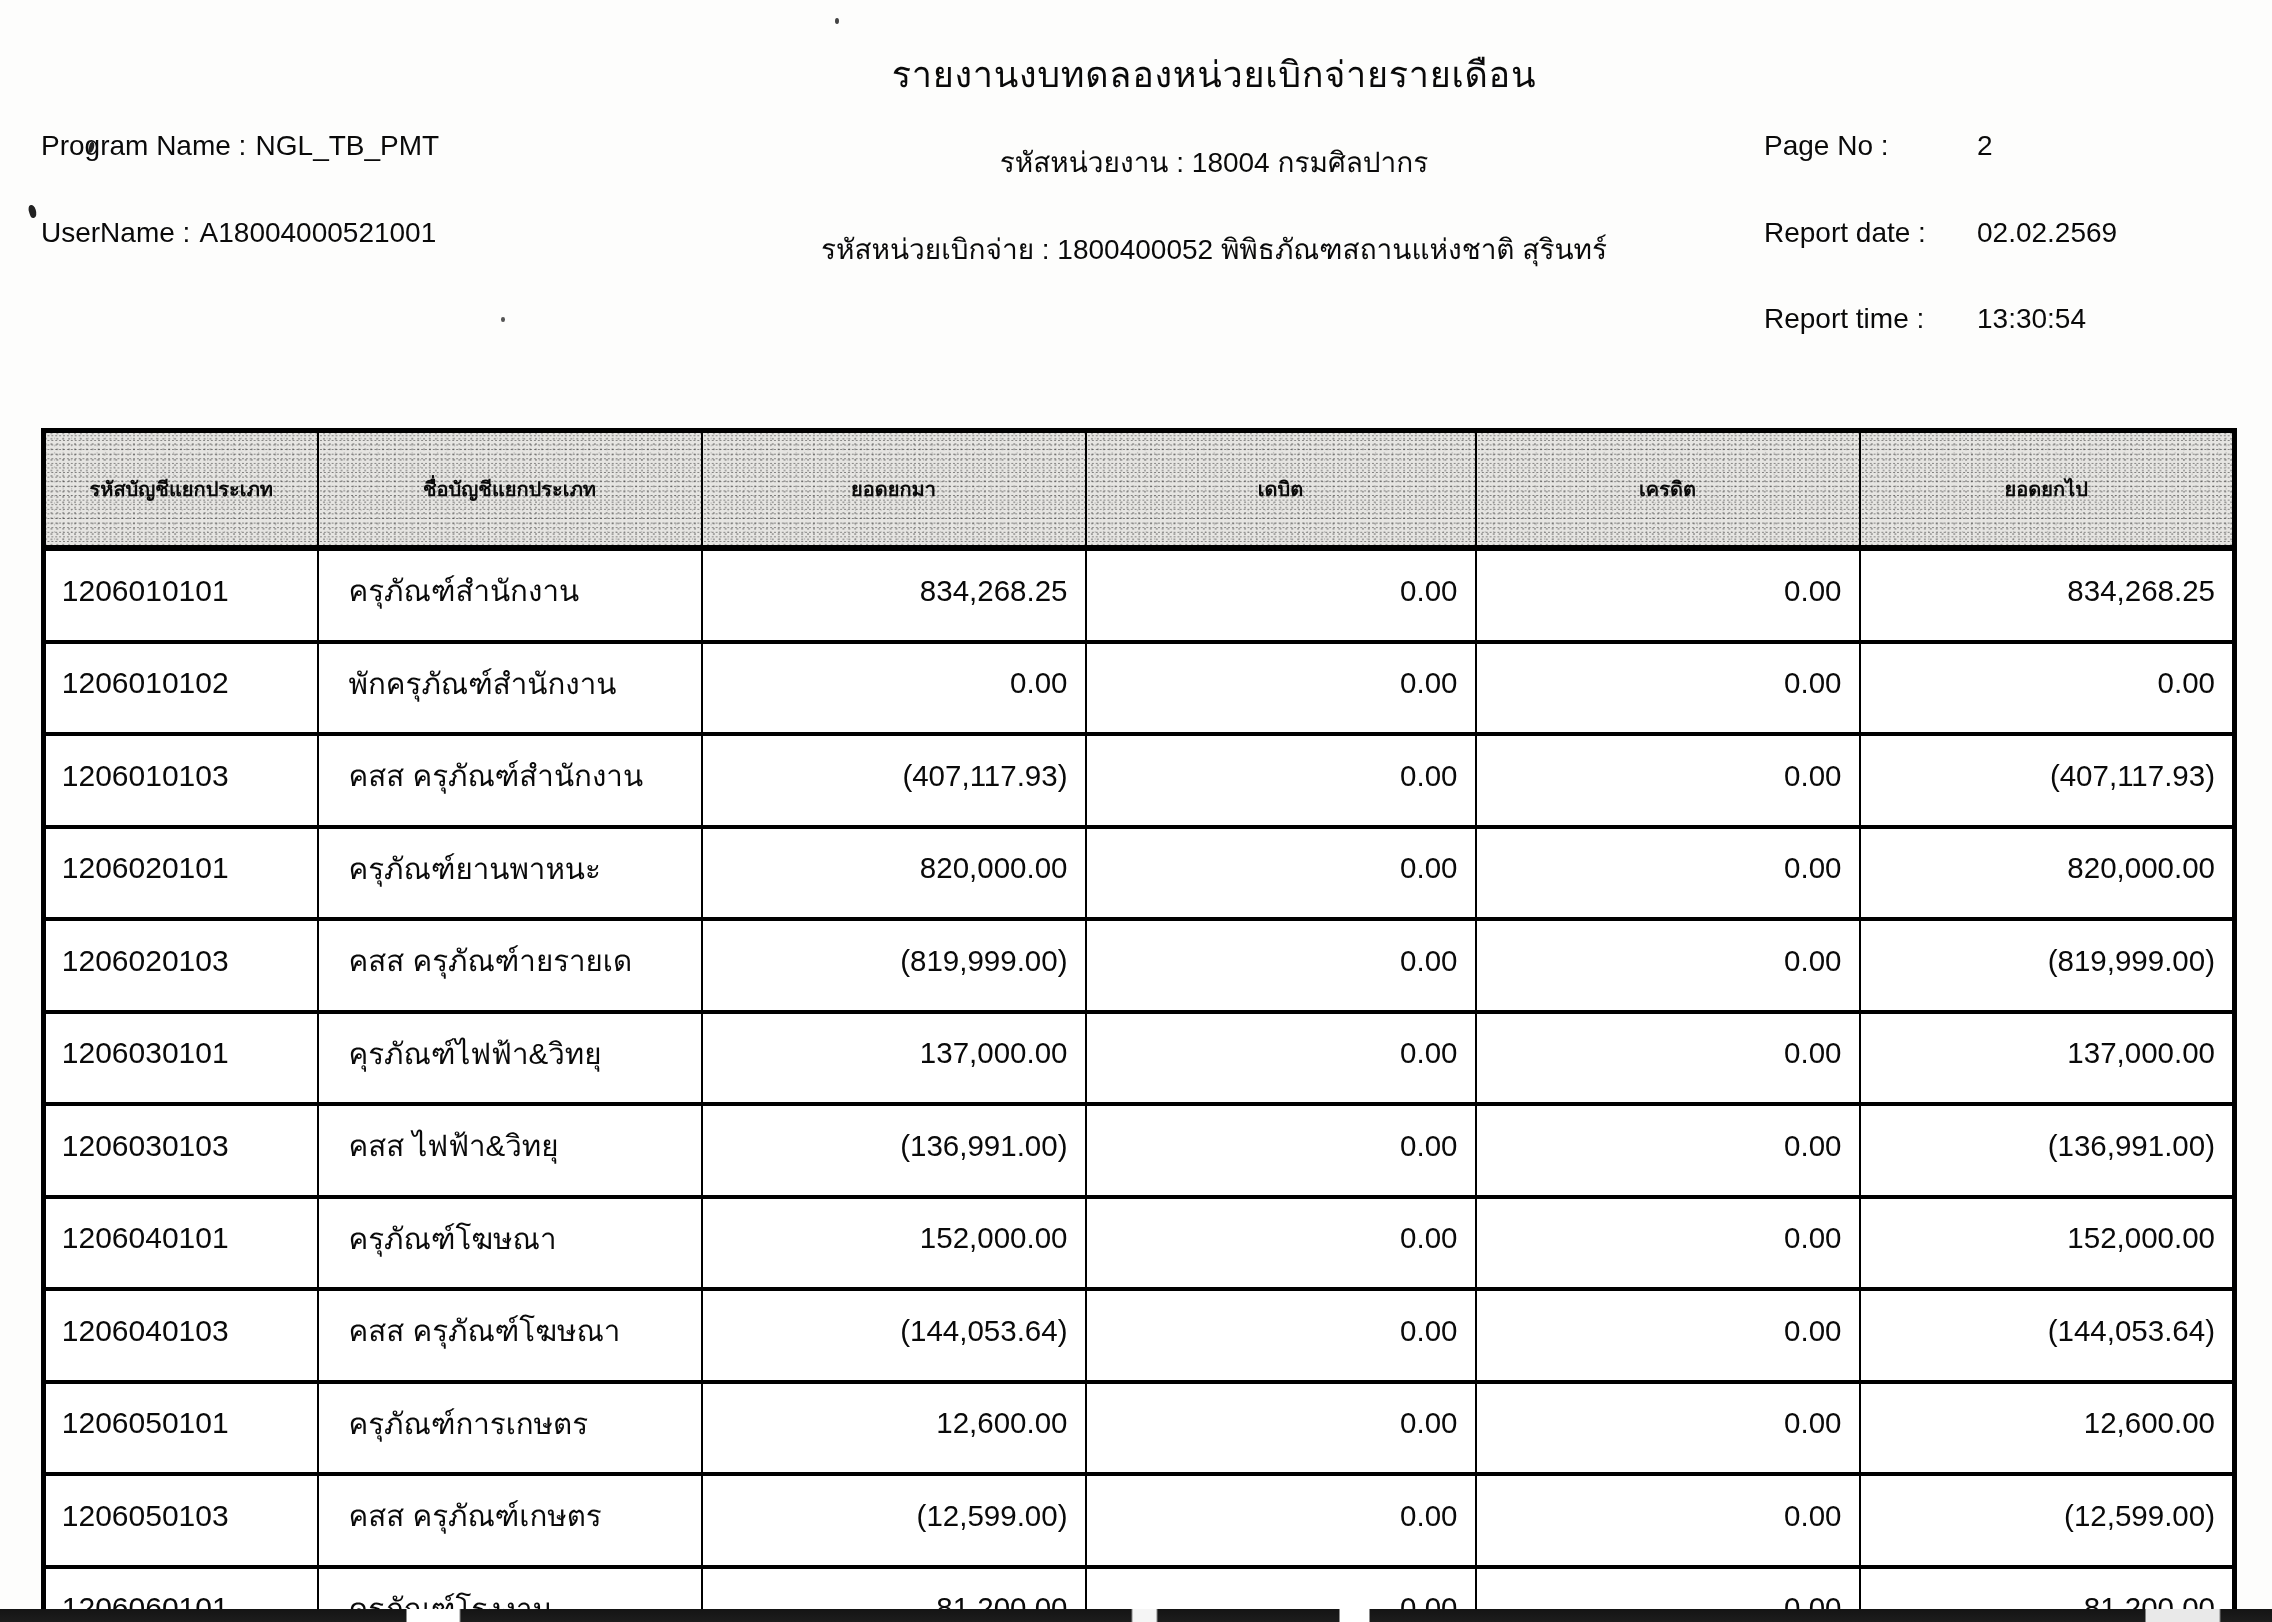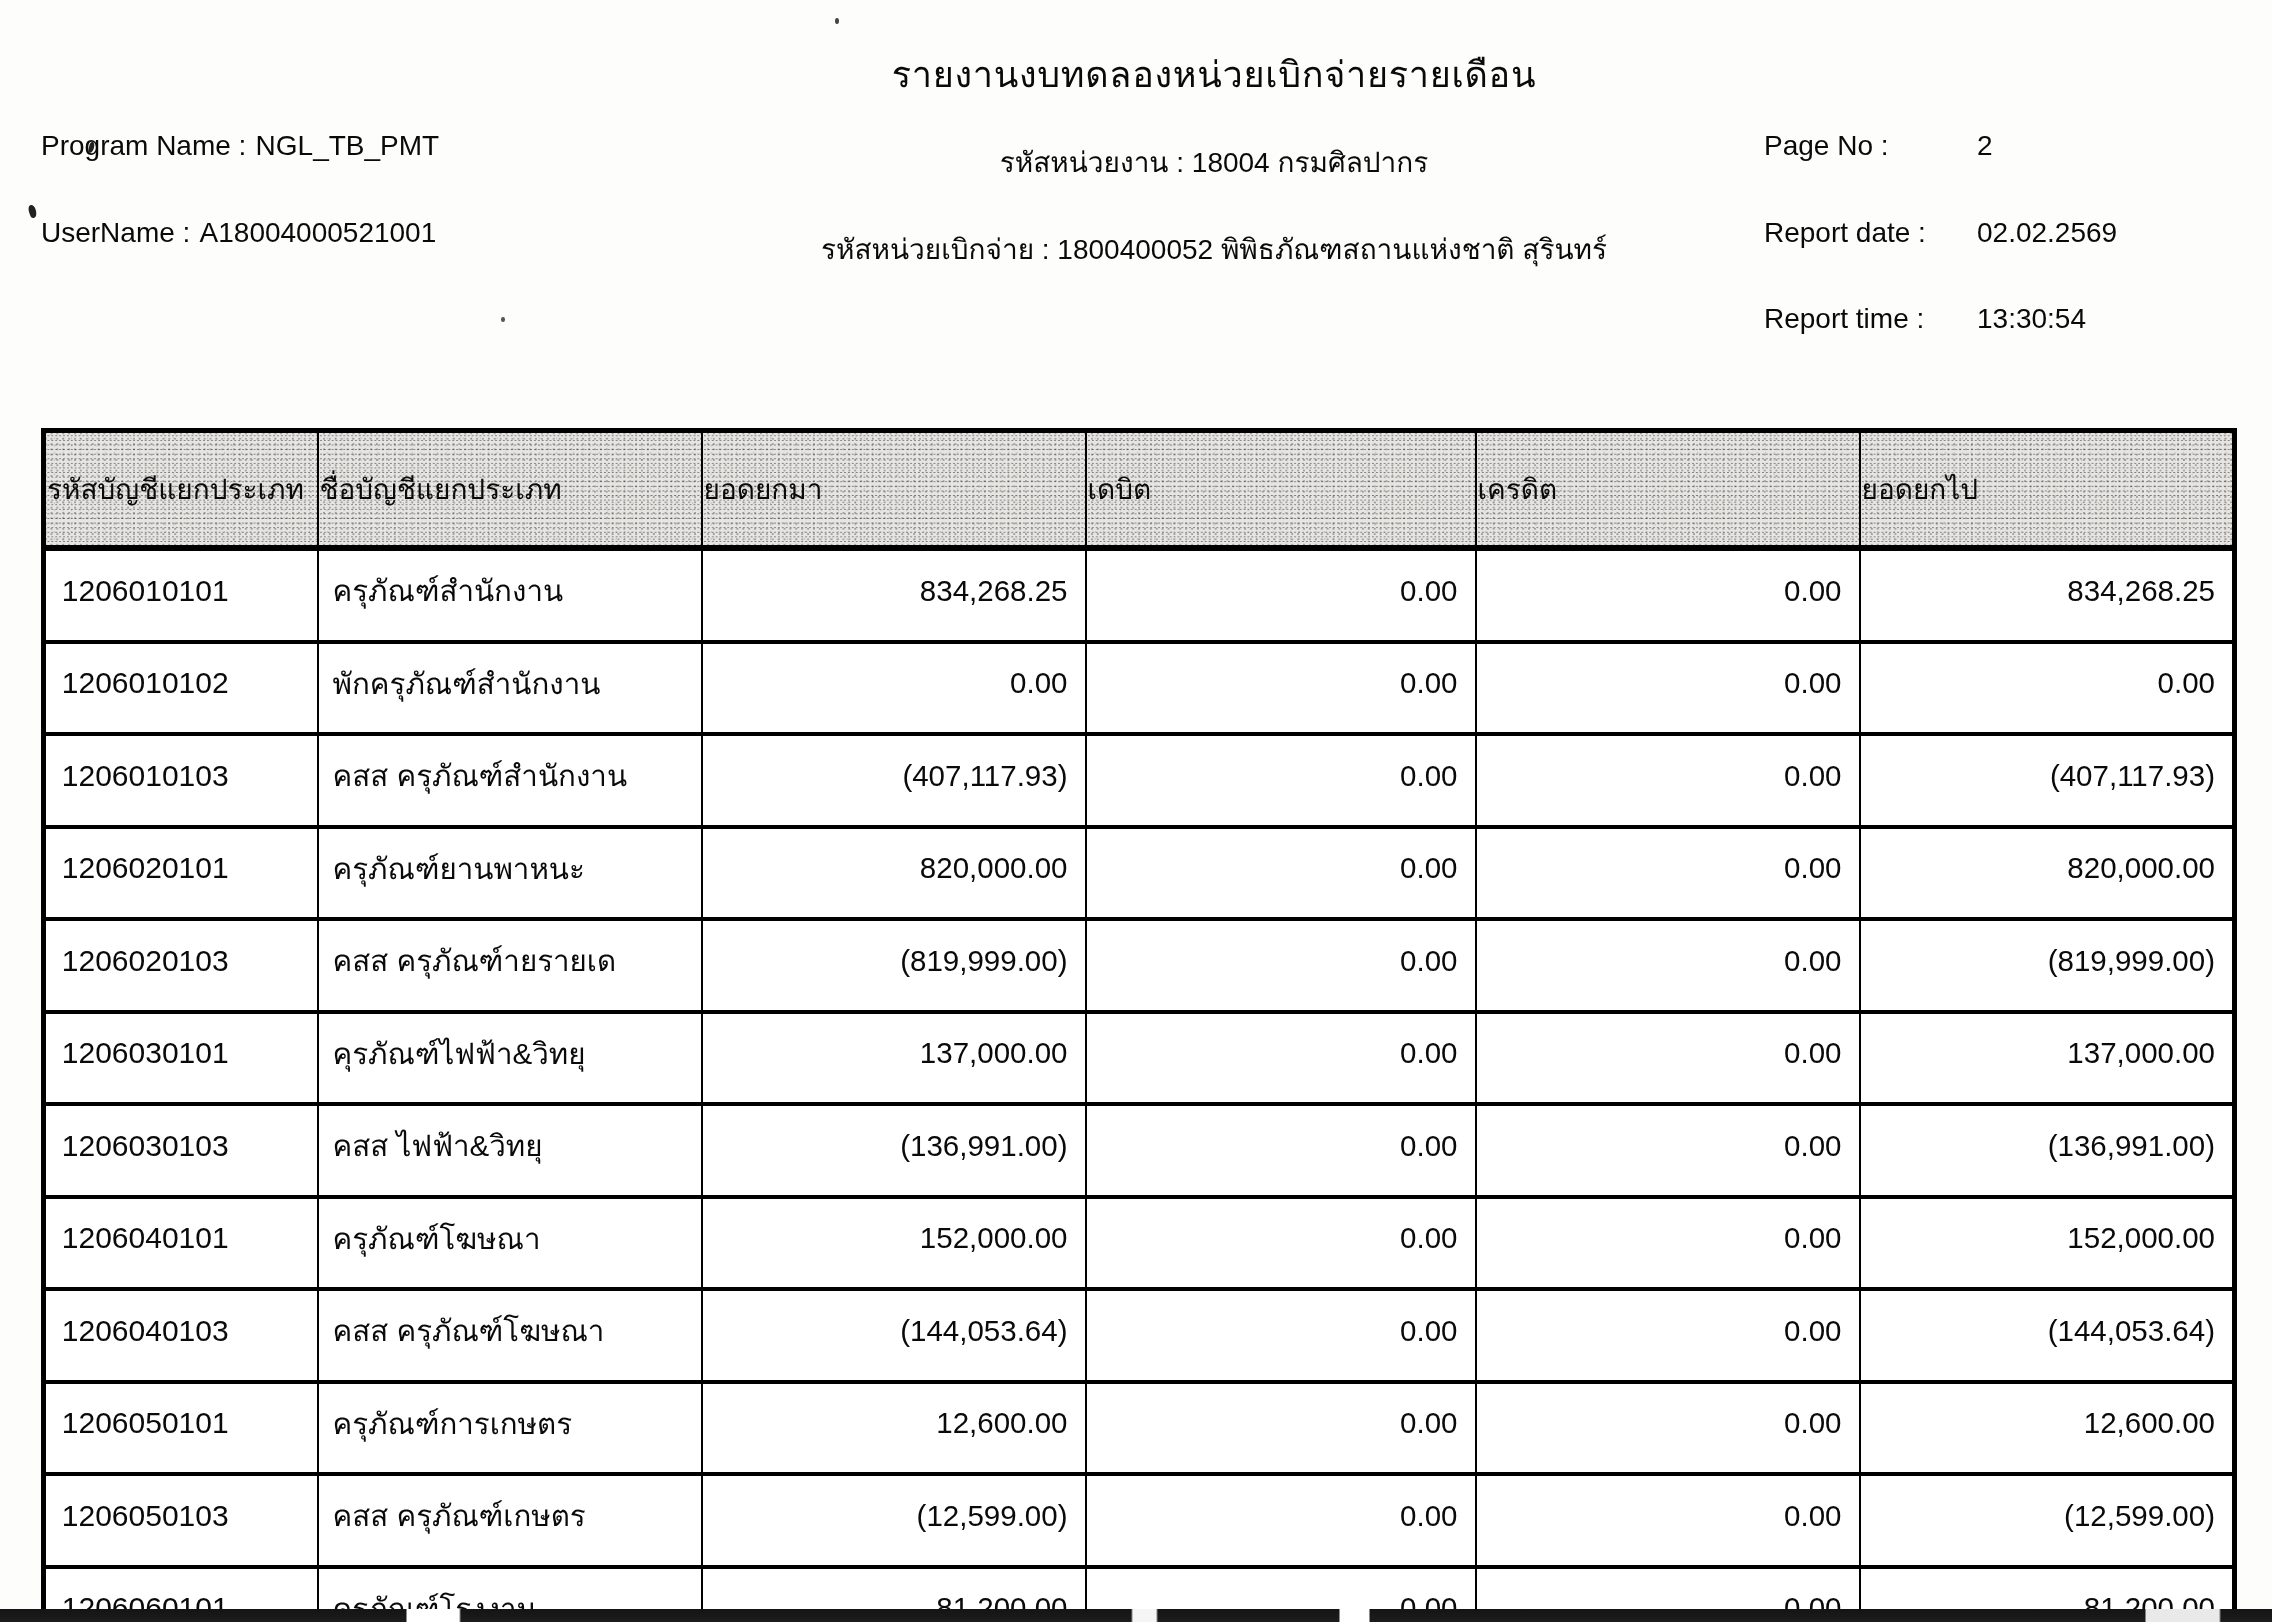--- a/index.html
+++ b/index.html
@@ -31,42 +31,42 @@
   
   table.tb {
     position: absolute; left: 41px; top: 428px; width: 2192px;
     border-collapse: collapse; table-layout: fixed;
     font-size: 29.5px;
   }
   table.tb, table.tb th, table.tb td { border: 2.6px solid #000; }
   table.tb { border-width: 5.9px; }
   table.tb th {
     height: 110px;
-    font-size: 28px; font-weight: 400;
-    text-align: left; vertical-align: middle;
+    font-size: 20px; font-weight: 700;
+    text-align: center; vertical-align: middle;
     border-top-width: 5.9px; border-bottom-width: 6.6px;
     background-color: #e6e5e2;
     background-image:
       radial-gradient(rgba(20,20,20,0.50) 0.7px, transparent 0.9px),
       radial-gradient(rgba(60,60,60,0.40) 0.7px, transparent 0.8px),
       radial-gradient(rgba(120,120,120,0.35) 0.9px, transparent 1.1px);
     background-size: 3.9px 4.6px, 5.9px 5.3px, 8.5px 7.2px;
     background-position: 0 0, 2px 2.6px, 3.9px 1.3px;
   }
   table.tb td {
     height: 77px;
     vertical-align: middle;
     padding-bottom: 10.5px;
     border-top-width: 4.6px; border-bottom-width: 4.6px;
     background: #fff;
     white-space: nowrap;
     overflow: hidden;
   }
   td.c0 { text-align: left;  padding-left: 15.8px;  font-size: 30px; }
-  td.c1 { text-align: left;  padding-left: 14px; }
+  td.c1 { text-align: left;  padding-left: 30px; }
   td.c2, td.c3, td.c4, td.c5 { text-align: right; padding-right: 17px; }
 
   
   .speck { position: absolute; background: #222; }
   .speck1 { left: 89px; top: 142px; width: 5.3px;  height: 11px; border-radius: 45% 55% 60% 40%; transform: rotate(14deg); }
   .speck2 { left: 29px;  top: 205px; width: 6.6px; height: 12.5px; border-radius: 50% 50% 60% 40%; transform: rotate(-18deg); }
   .speck3 { left: 501px; top: 317px; width: 3.9px;  height: 4.6px;  background: #555; border-radius: 50%; }
   .speck4 { left: 835px; top: 18.4px; width: 3.9px;  height: 5.9px;  background: #444; border-radius: 50%; }
   .bottom-strip {
     position: absolute; left: 0; top: 1609px; width: 2273px; height: 13px;

